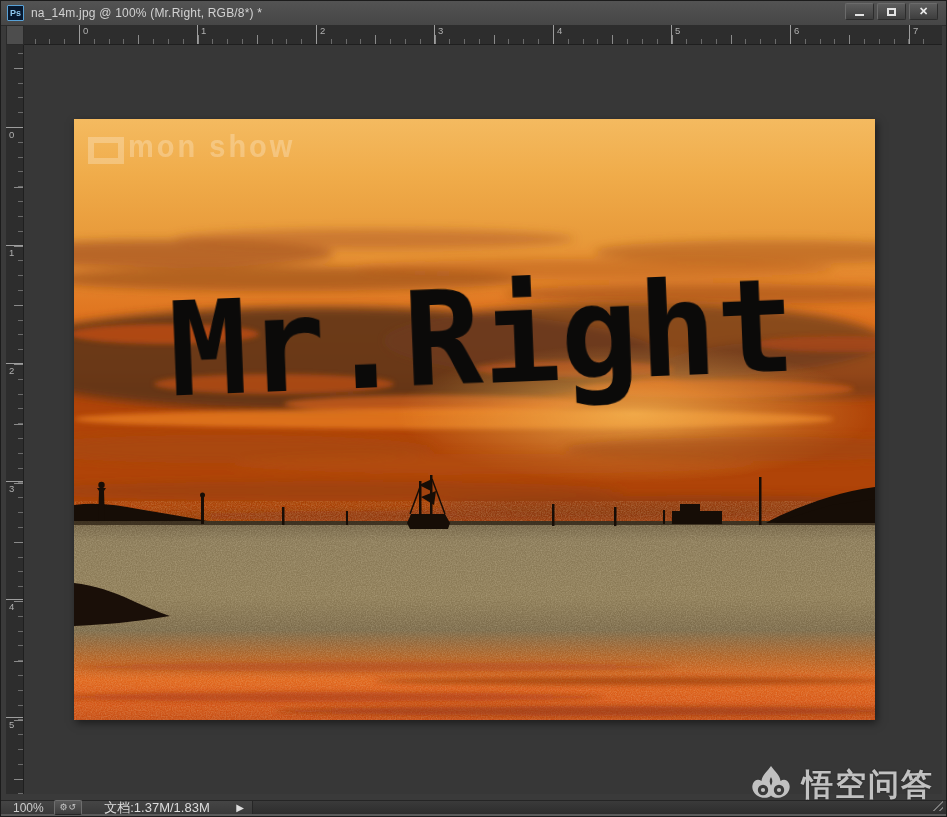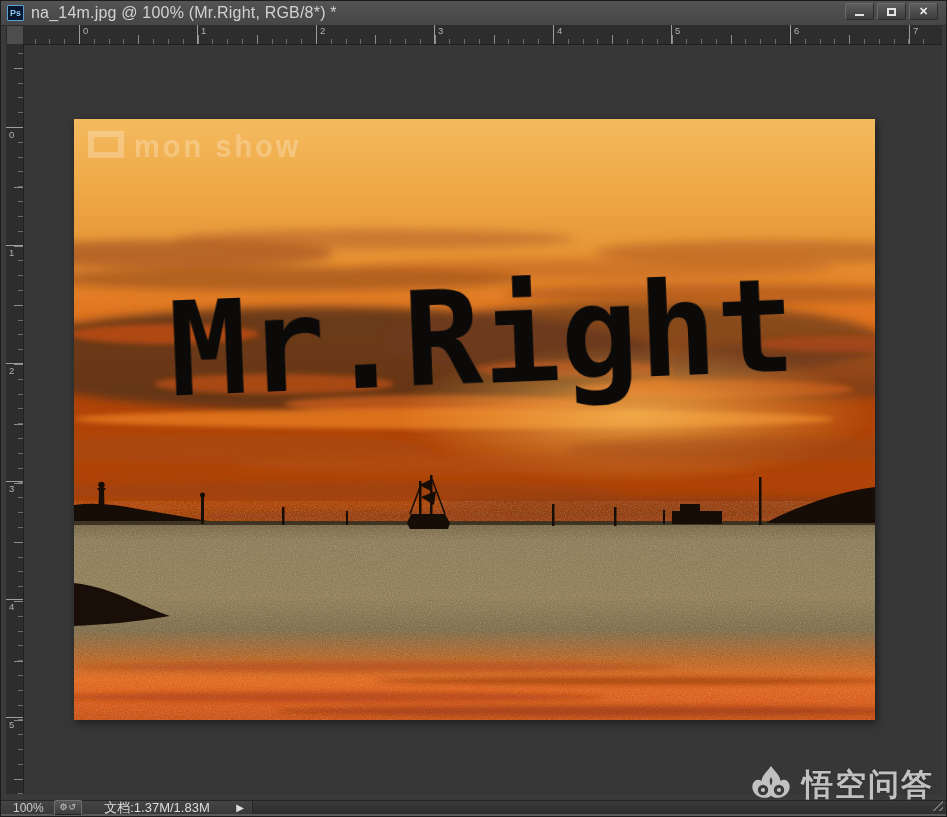--- a/index.html
+++ b/index.html
@@ -6,21 +6,21 @@
   html,body { width:947px; height:817px; background:#222; font-family:"Liberation Sans", sans-serif; overflow:hidden; }
   #window { position:relative; width:947px; height:817px; background:#3a3a3a; border:1px solid #1c1c1c; }
 
   
   #titlebar { position:absolute; left:0; top:0; width:100%; height:23px;
     background:linear-gradient(#535353,#464646); border-bottom:1px solid #2b2b2b;
     display:flex; align-items:center; padding:12px 6px; }
   #ps-badge { width:17px; height:16px; background:#07182e; border:1px solid #58a2d8;
     color:#8ec7ef; font-size:9px; font-weight:bold; display:flex; align-items:center;
     justify-content:center; margin-right:7px; border-radius:1px; }
-  #title-text { color:#d2d2d2; font-size:16px; letter-spacing:.2px; white-space:nowrap; }
+  #title-text { color:#d2d2d2; font-size:12px; letter-spacing:.2px; white-space:nowrap; }
   #win-controls { position:absolute; right:8px; top:2px; display:flex; gap:3px; }
   .win-btn { width:29px; height:17px; background:linear-gradient(#5d5d5d,#3e3e3e);
     border:1px solid #6b6b6b; border-bottom-color:#2c2c2c; border-right-color:#2c2c2c;
     border-radius:2px; display:flex; align-items:center; justify-content:center; cursor:pointer; }
   .glyph-min { width:9px; height:2px; background:#e3e3e3; margin-top:7px; }
   .glyph-max { width:9px; height:8px; border:2px solid #e3e3e3; }
   .glyph-close { color:#ececec; font-size:11px; font-weight:bold; line-height:1; }
 
   
   #ruler-corner { position:absolute; left:5px; top:24px; width:18px; height:20px;
@@ -49,21 +49,21 @@
   
   #pasteboard { position:absolute; left:23px; top:44px; width:918px; height:749px;
     background:#373737; overflow:hidden; }
   #photo { position:absolute; left:50px; top:74px; width:801px; height:601px;
     box-shadow:2px 3px 8px rgba(0,0,0,.5); overflow:hidden; }
   #photo svg { position:absolute; left:0; top:0; }
   #caption-text { position:absolute; left:95px; top:138px; z-index:3;
     font-family:"DejaVu Sans Mono", monospace; font-weight:bold; font-size:130px;
     line-height:1.25; color:#0b0a09; transform:rotate(-2.3deg); white-space:nowrap; }
   #monshow { position:absolute; left:14px; top:12px; z-index:4; display:flex;
-    align-items:flex-start; gap:10px; opacity:.25; }
+    align-items:flex-end; gap:4px; opacity:.25; }
   #monshow .sq { width:36px; height:27px; border:6px solid #fff; }
   #monshow .txt { color:#fff; font-size:29px; font-weight:bold; letter-spacing:3px;
     transform:scaleY(1.05); white-space:nowrap; }
 
   
   #statusbar { position:absolute; left:0; bottom:0; width:100%; height:16px;
     background:linear-gradient(#3a3a3a,#2d2d2d); border-top:1px solid #252525;
     border-bottom:2px solid #5a5a5a; }
   #status-left { position:absolute; left:0; top:0; width:252px; height:100%;
     background:linear-gradient(#454545,#393939); border-right:1px solid #262626;

